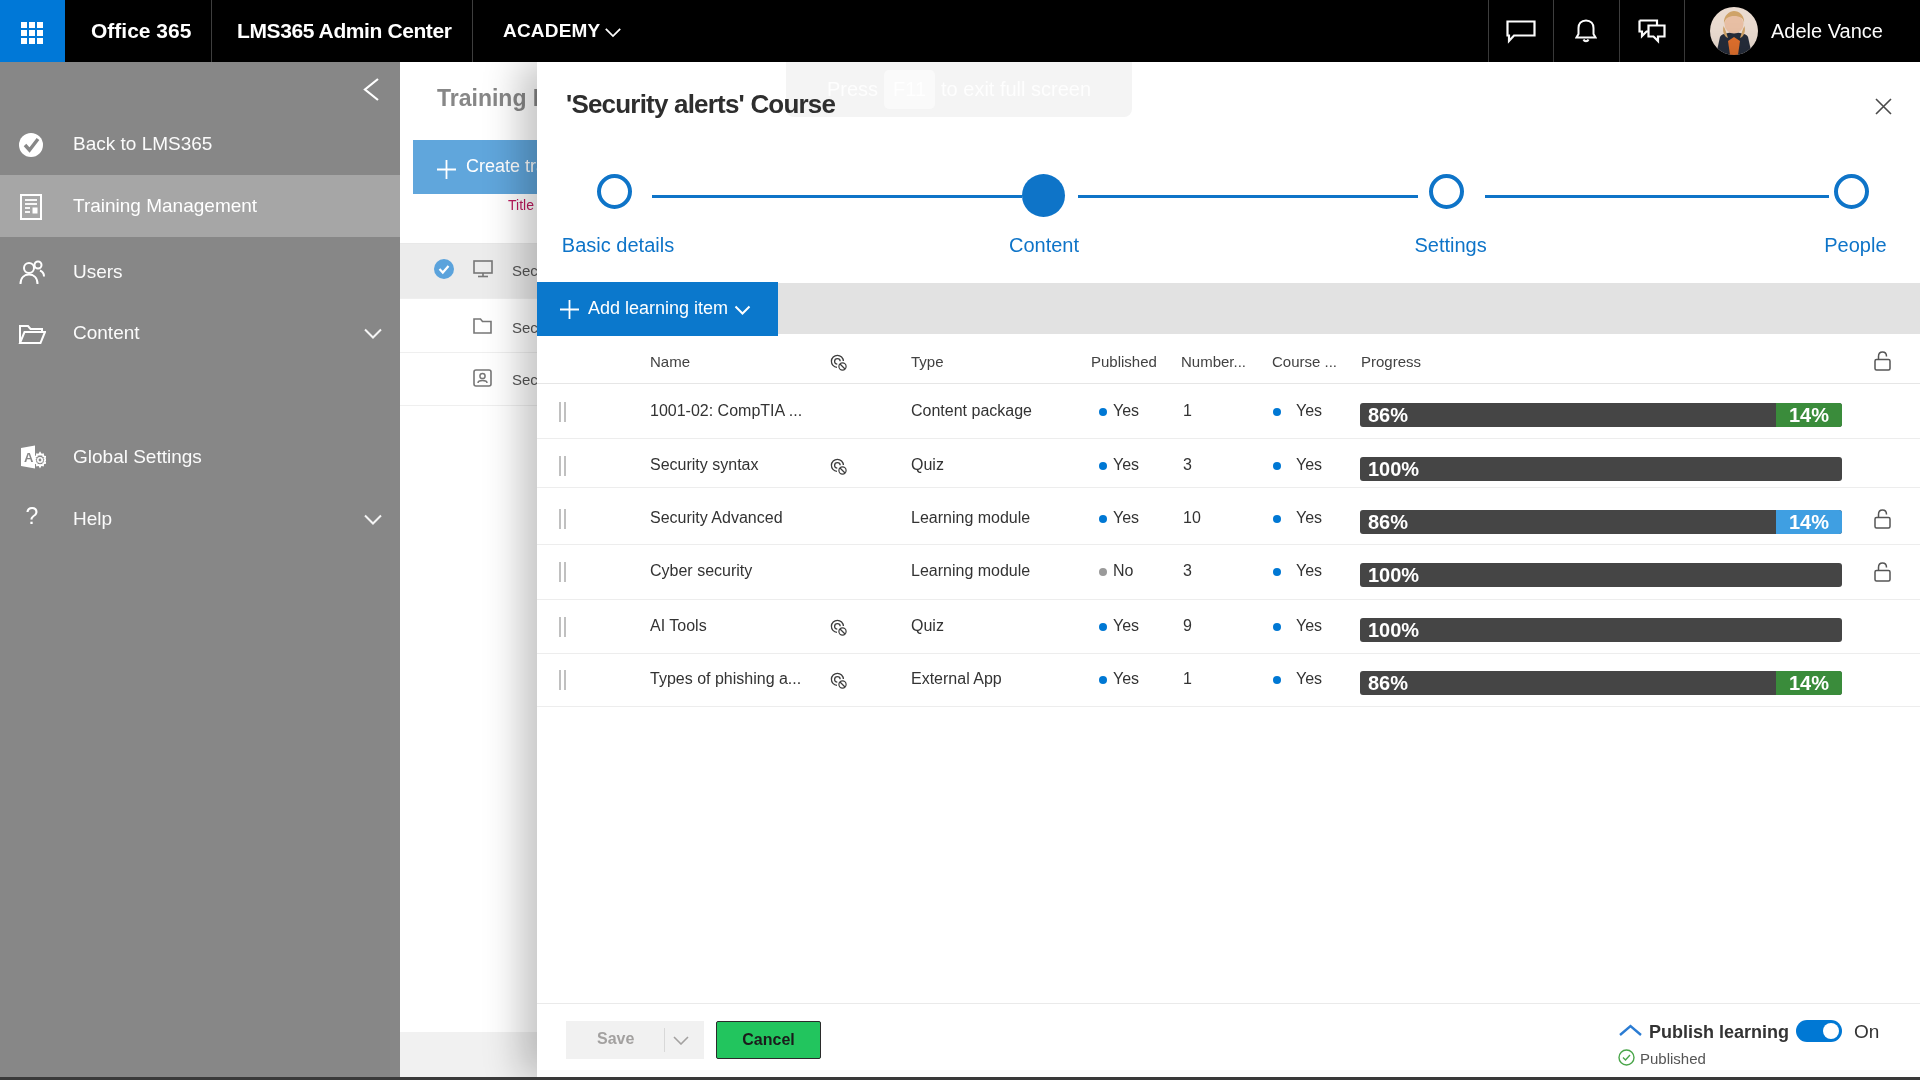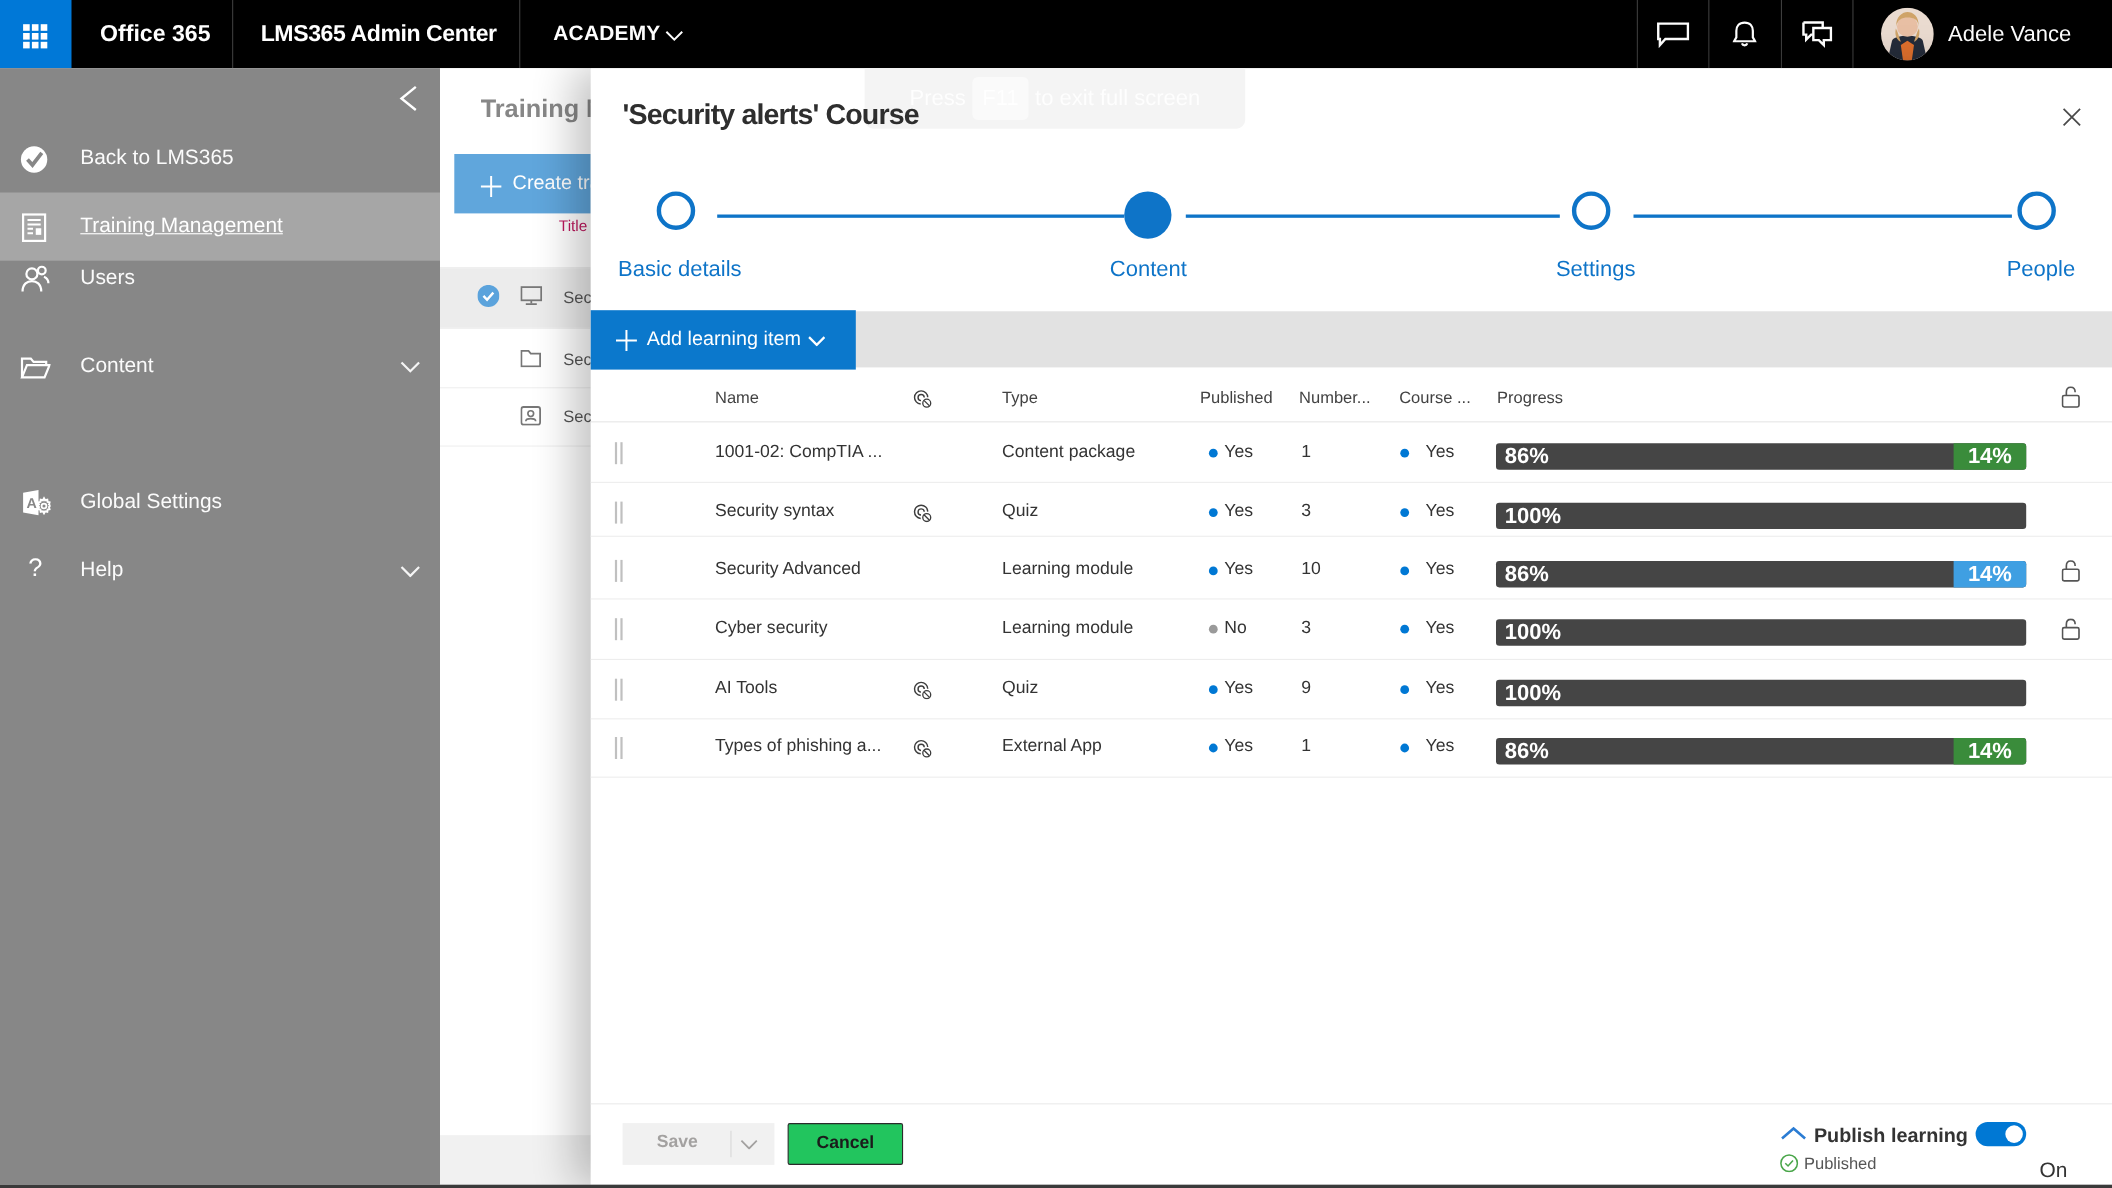--- a/index.html
+++ b/index.html
@@ -132,23 +132,23 @@
   </div>
   <div class="navitem" style="top:113px; background:#a6a6a6;">
     <svg class="ic" viewBox="0 0 28 28" style="top:18px;">
       <rect x="3" y="2" width="20" height="24" fill="none" stroke="#fff" stroke-width="2"></rect>
       <line x1="7" y1="7" x2="19" y2="7" stroke="#fff" stroke-width="1.8"></line>
       <line x1="7" y1="11" x2="19" y2="11" stroke="#fff" stroke-width="1.8"></line>
       <line x1="7" y1="15" x2="12" y2="15" stroke="#fff" stroke-width="1.8"></line>
       <line x1="7" y1="19" x2="12" y2="19" stroke="#fff" stroke-width="1.8"></line>
       <rect x="14.5" y="14.5" width="5" height="6" fill="#fff"></rect>
     </svg>
-    <div class="lbl" style="color:#fff;text-decoration:underline;">Training Management</div>
-  </div>
-  <div class="navitem" style="top:160px;">
+    <div class="lbl" style="color:#fff;">Training Management</div>
+  </div>
+  <div class="navitem" style="top:179px;">
     <svg class="ic" viewBox="0 0 28 28" style="top:17px;">
       <circle cx="11" cy="10" r="5" fill="none" stroke="#fff" stroke-width="2"></circle>
       <path d="M2.5 26 C2.5 19 7 16.5 11 16.5 C15 16.5 19.5 19 19.5 26" fill="none" stroke="#fff" stroke-width="2"></path>
       <circle cx="20" cy="7" r="3.5" fill="none" stroke="#fff" stroke-width="2"></circle>
       <path d="M22 12.5 C24.5 13.5 26 15.5 26 18.5" fill="none" stroke="#fff" stroke-width="2"></path>
     </svg>
     <div class="lbl">Users</div>
   </div>
   <div class="navitem" style="top:240px;">
     <svg class="ic" viewBox="0 0 28 28" style="top:19px;">
@@ -397,21 +397,21 @@
       </svg>
   </div>
   <div id="cancelbtn">Cancel</div>
   <svg class="abs" style="left:1081px; top:962px;" width="25" height="13" viewBox="0 0 25 13">
     <path d="M2 11 L12.5 2 L23 11" fill="none" stroke="#2b7cd3" stroke-width="2.4"></path>
     </svg>
   <div class="abs" style="left:1112px; top:960px; font-size:18px; font-weight:600; color:#333; white-space:nowrap;">Publish learning</div>
   <div id="toggle">
       <div class="knob"></div>
     </div>
-  <div class="abs" style="left:1317px; top:959px; font-size:19px; color:#333;margin-top:33px;">On</div>
+  <div class="abs" style="left:1317px; top:959px; font-size:19px; color:#333;">On</div>
   <svg class="abs" style="left:1081px; top:987px;" width="17" height="17" viewBox="0 0 17 17">
     <circle cx="8.5" cy="8.5" r="7.5" fill="none" stroke="#4aa64a" stroke-width="1.4"></circle>
     <path d="M5 8.5 L7.5 11 L12 6" fill="none" stroke="#4aa64a" stroke-width="1.4"></path>
     </svg>
   <div class="abs" style="left:1103px; top:988px; font-size:15px; color:#555;">Published</div>
 </div>
 
 <div id="botbar"></div>
 
 </body></html>

